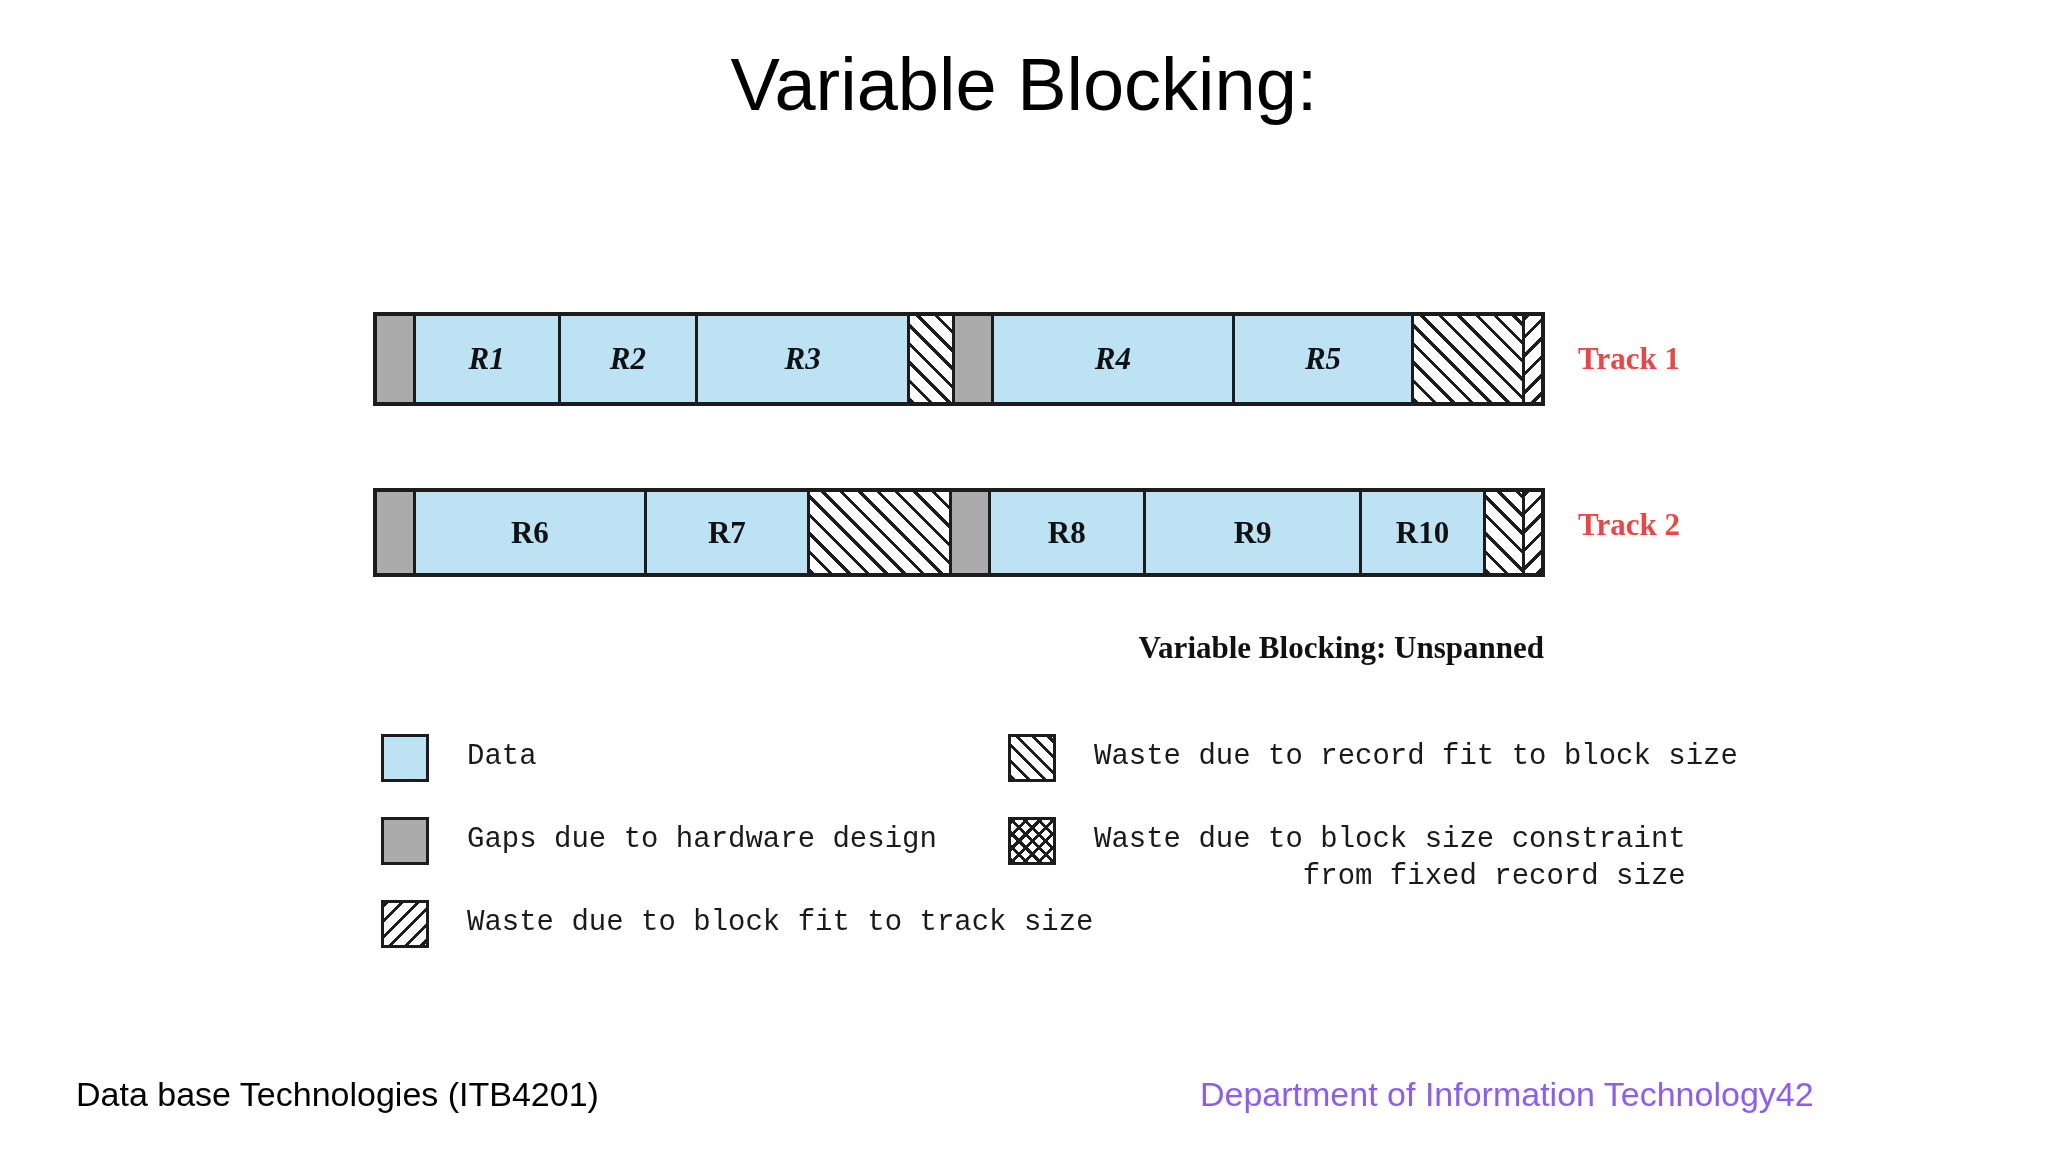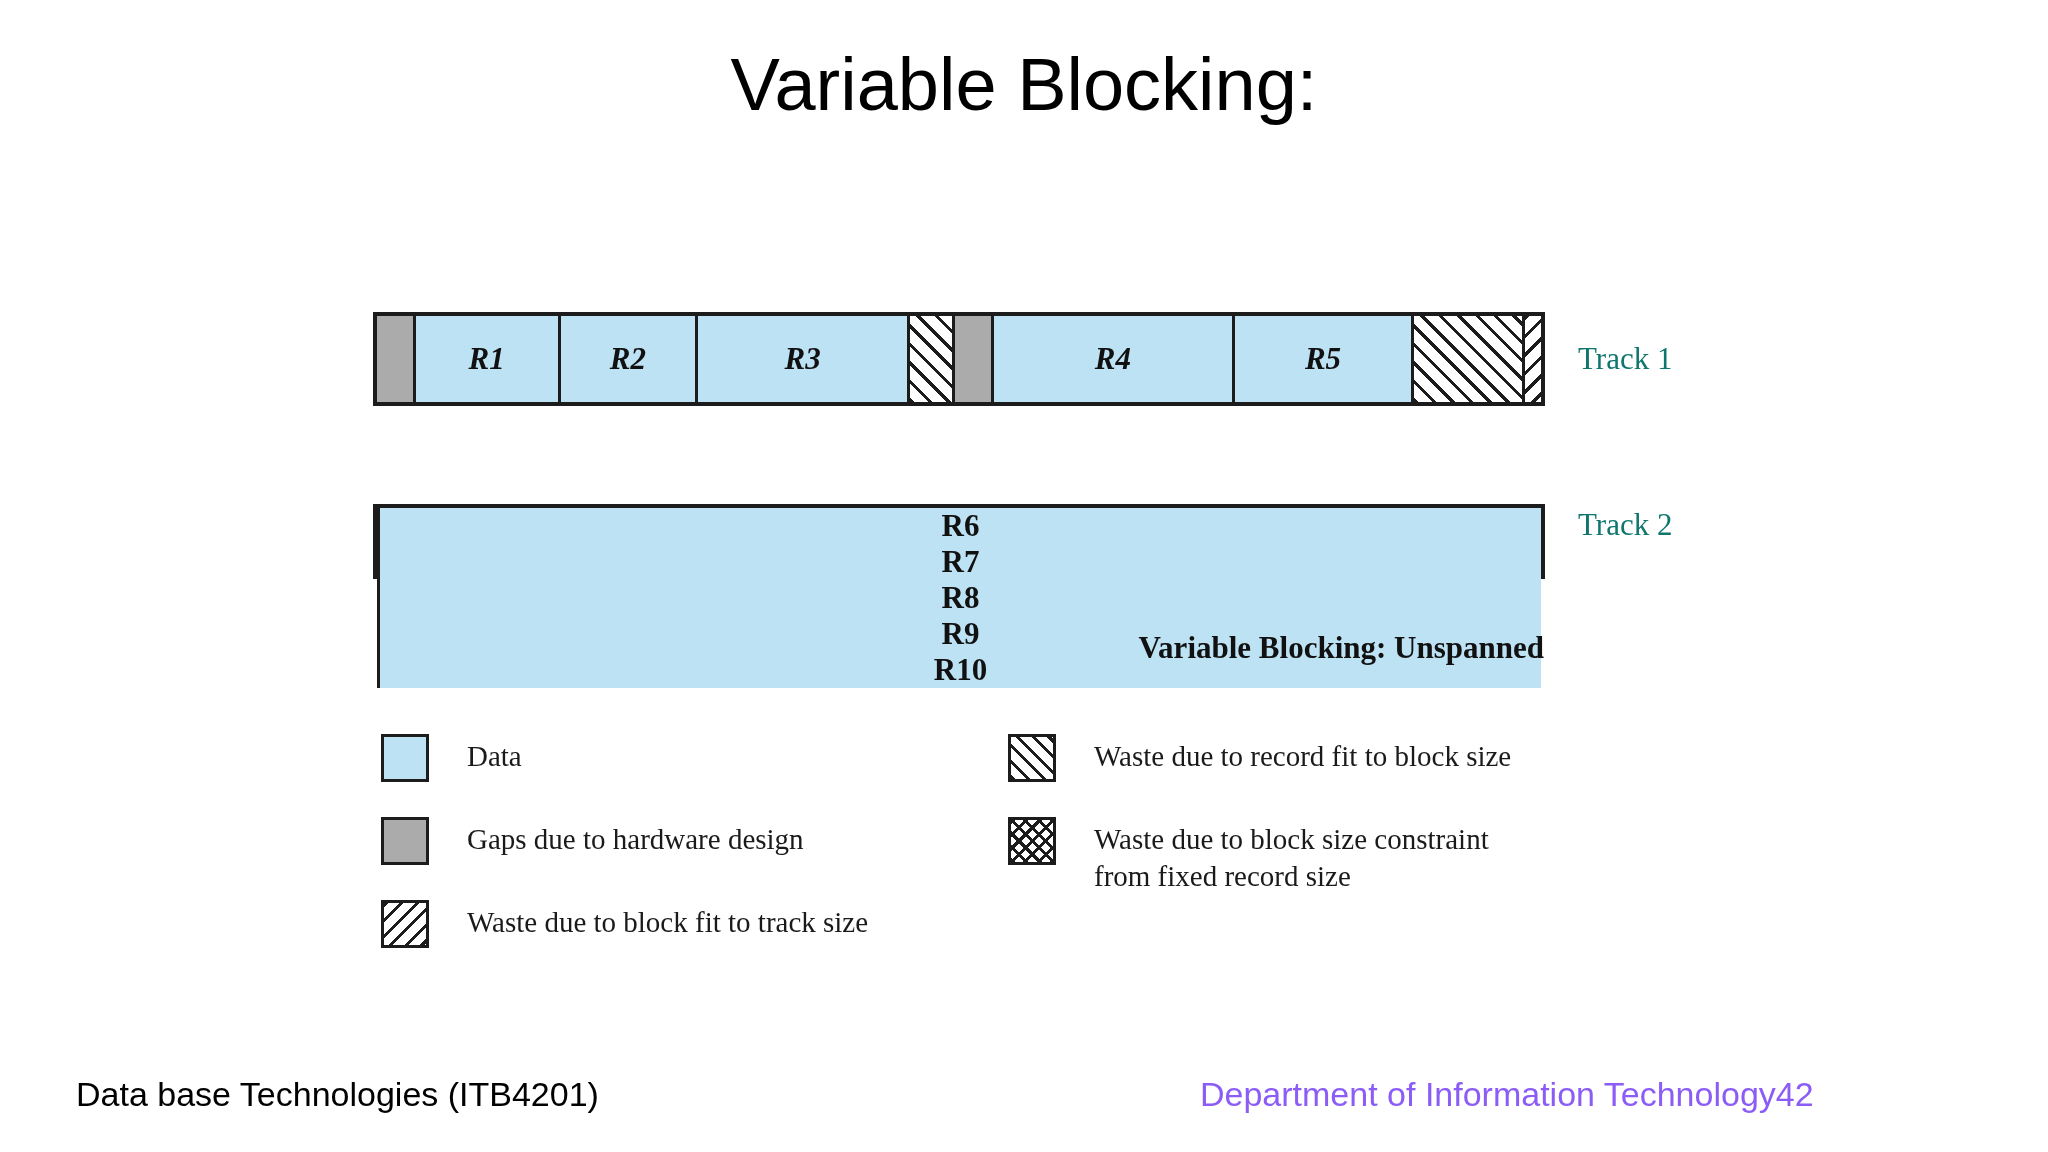--- a/index.html
+++ b/index.html
@@ -23,21 +23,21 @@
     font-size:74px;line-height:110px;font-weight:400;
   }
   
   .track{
     position:absolute;left:373px;width:1172px;
     display:flex;box-sizing:border-box;
     border:4px solid var(--ink);
     background:#fff;
   }
   #track-1{top:312px;height:94px;font-style:italic;}
-  #track-2{top:504px;height:75px;flex-direction:column;}
+  #track-2{top:488px;height:89px;}
   .seg{
     height:100%;box-sizing:border-box;
     display:flex;align-items:center;justify-content:center;
     min-width:0;
   }
   .seg + .seg{border-left:3px solid var(--ink);}
   .seg-data{background:var(--data-blue);}
   .seg-gap{background:var(--gap-gray);}
   .seg-waste_record{
     background-color:#fff;
@@ -49,21 +49,21 @@
   }
   .seg span{
     font-family:"Liberation Serif", serif;
     font-weight:bold;font-size:31px;color:#111;
     white-space:nowrap;
   }
   .track-label{
     position:absolute;left:1578px;
     display:flex;align-items:center;
     font-family:"Liberation Serif", serif;
-    font-weight:normal;font-size:31px;color:#0f766e;
+    font-weight:bold;font-size:31px;color:#ef4444;
   }
   #track-1-label{top:312px;height:94px;}
   #track-2-label{top:480px;height:89px;}
   
   .figure-caption{
     position:absolute;left:320px;top:630px;width:1224px;
     text-align:right;
     font-family:"Liberation Serif", serif;
     font-weight:bold;font-size:31px;color:#111;
   }
@@ -89,23 +89,24 @@
     background-image:repeating-linear-gradient(45deg,var(--ink) 0 3px,transparent 3px 11px);
   }
   .swatch-crosshatch{
     background-color:#fff;
     background-image:
       repeating-linear-gradient(45deg,var(--ink) 0 3px,transparent 3px 9.5px),
       repeating-linear-gradient(135deg,var(--ink) 0 3px,transparent 3px 9.5px);
   }
   .legend-label{
     margin-left:38px;padding-top:4px;
-    font-family:Liberation Serif, serif;
+    font-family:Liberation Mono, monospace;
     font-size:29px;line-height:37px;color:#1a1a1a;
     white-space:nowrap;
+    text-align:right;
   }
   
   .footer-left{
     position:absolute;left:76px;top:1075px;
     font-size:34px;color:#000;
   }
   .footer-right{
     position:absolute;left:1200px;top:1075px;width:748px;
     display:flex;justify-content:flex-start;
     font-size:34px;color:#8b5cf6;

